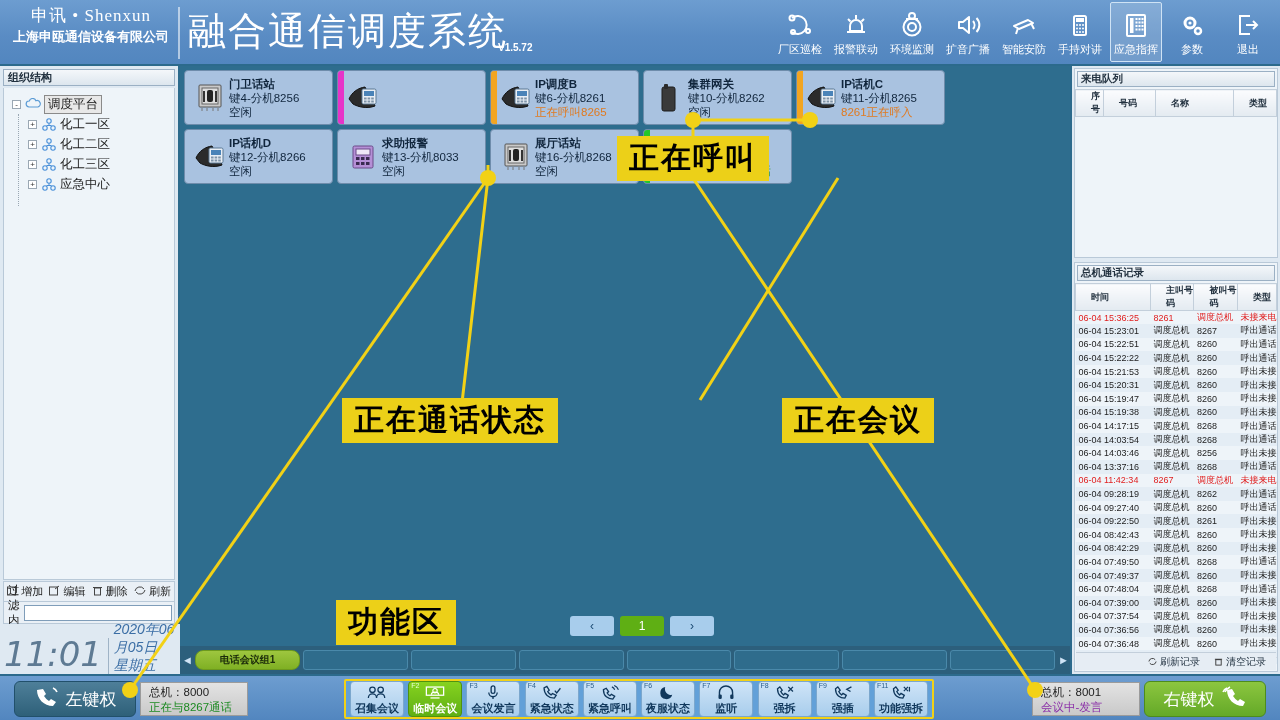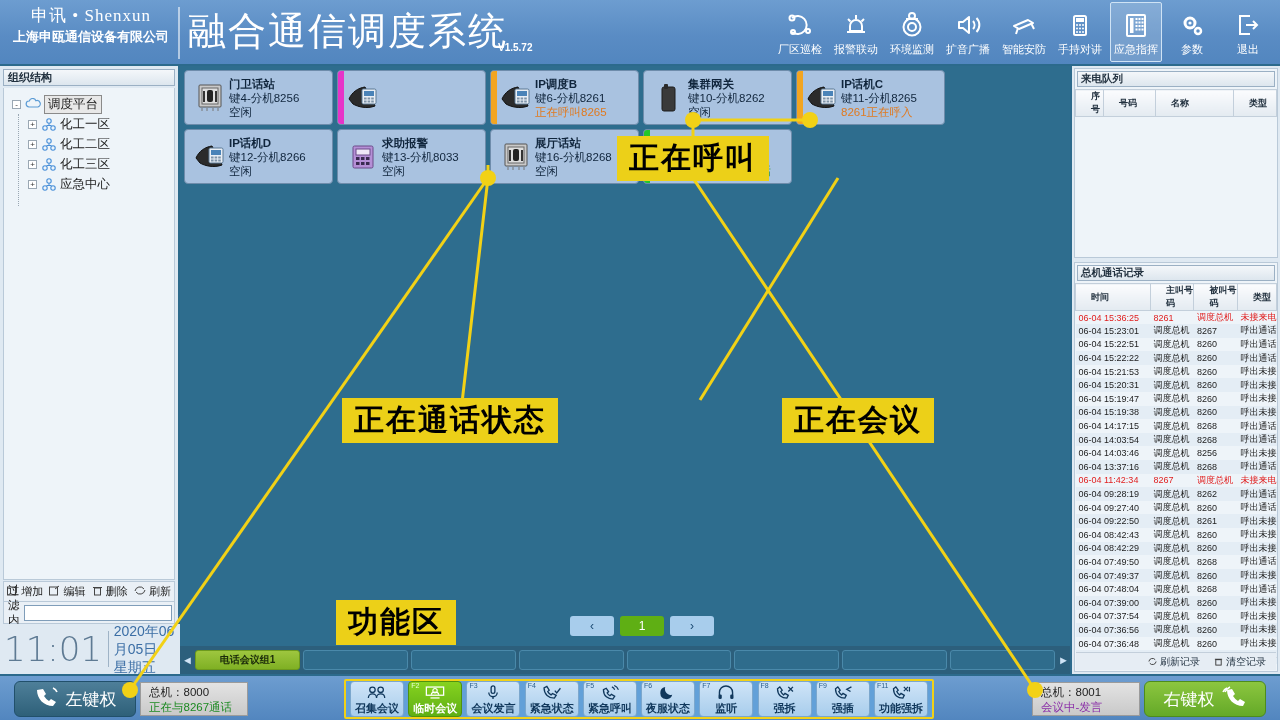--- a/index.html
+++ b/index.html
@@ -65,21 +65,21 @@
                 background: #eaf0f6; border: 1px solid #b9c9d8; display: flex; align-items: center;
                 justify-content: space-around; font-size: 11px; color: #222; }
   .tt { display: flex; align-items: center; gap: 3px; cursor: pointer; }
   .filter-row { position: absolute; left: 3px; bottom: 96px; right: 3px; height: 22px;
                 background: #eaf0f6; border: 1px solid #b9c9d8; border-top: none;
                 display: flex; align-items: center; padding: 0 4px; gap: 4px; font-size: 11.5px; color: #222; }
   .filter-row input { flex: 1; height: 16px; border: 1px solid #7f9db9; font-size: 11px; padding: 0 2px;
                       font-family: "Liberation Sans", sans-serif; }
 
   .clock-box { position: absolute; left: 0; bottom: 46px; width: 180px; height: 50px;
-               background: #dfe9f2; display: flex; align-items: center; }
+               background: #dfe9f2; display: flex; align-items: flex-end; font-style: italic; }
   .clock-time { font-size: 34px; color: #5e7a93; font-weight: 300; padding: 0 6px 0 4px;
                 font-family: "DejaVu Sans", sans-serif; }
   .clock-div { width: 1px; height: 36px; background: #9fb3c6; }
   .clock-date { padding-left: 5px; line-height: 18px; }
   .clock-date .d1 { font-size: 14px; color: #3b6ea5; }
   .clock-date .d2 { font-size: 14px; color: #3b6ea5; }
 
   
   .bottom {
     position: absolute; left: 0; bottom: 0; width: 1280px; height: 46px;
@@ -156,21 +156,21 @@
   .pager { position: absolute; left: 390px; top: 550px; display: flex; gap: 6px; z-index: 20; }
   .pg { width: 44px; height: 20px; background: #a8cdec; border-radius: 3px; display: flex;
         align-items: center; justify-content: center; color: #1b4a73; font-size: 12px; cursor: pointer; }
   .pg.cur { background: #5faf14; color: #fff; }
 
   .grpbar { position: absolute; left: 0; bottom: 0; width: 890px; height: 28px;
             background: #2c5f7c; display: flex; align-items: center; padding: 0 2px; gap: 3px; }
   .grp-arrow { width: 10px; color: #cfe3f5; font-size: 11px; text-align: center; cursor: pointer; }
   .grp-slot { flex: 1; height: 20px; border-radius: 3px; background: #2f6c8c; border: 1px solid #4a89aa;
               display: flex; align-items: center; justify-content: center; font-size: 10px; color: #fff; cursor: pointer; }
-  .grp-slot.act { background: linear-gradient(180deg,#9ec63f,#7fb024); border-color: #6d9a1d; color: #1b2b0a; font-weight: bold; }
+  .grp-slot.act { background: linear-gradient(180deg,#9ec63f,#7fb024); border-color: #6d9a1d; color: #1b2b0a; font-weight: bold; border-radius: 8px; }
 
   
   .right { position: absolute; left: 1070px; top: 66px; width: 210px; height: 608px; background: #dfe9f2;
            border-left: 2px solid #2c6a8c; }
   .qpanel { position: absolute; left: 2px; top: 2px; right: 2px; height: 190px;
             background: #eef4f9; border: 1px solid #b9c9d8; }
   .logpanel { position: absolute; left: 2px; top: 196px; right: 2px; bottom: 2px;
               background: #eef4f9; border: 1px solid #b9c9d8; }
   .cap2 { height: 16px; margin: 2px; background: linear-gradient(180deg,#f4f7fa,#dde6ee);
           border: 1px solid #9bb0c4; font-size: 10.5px; color: #22313f; display: flex;

